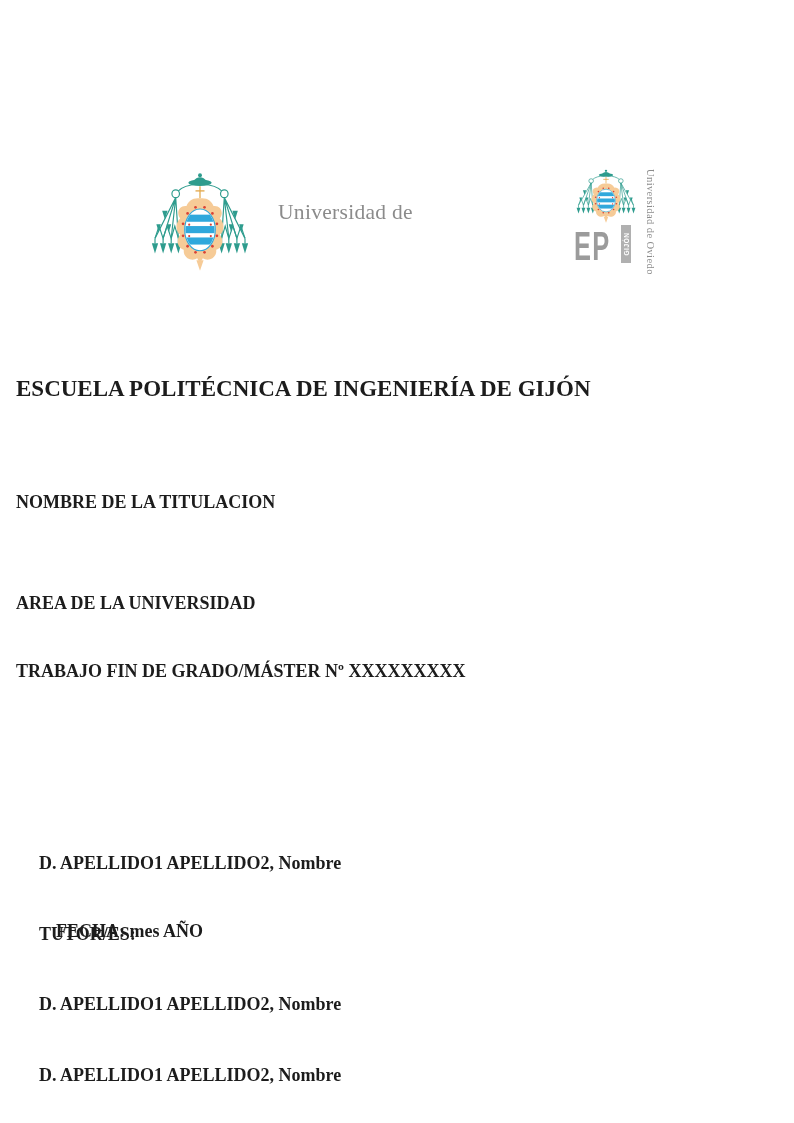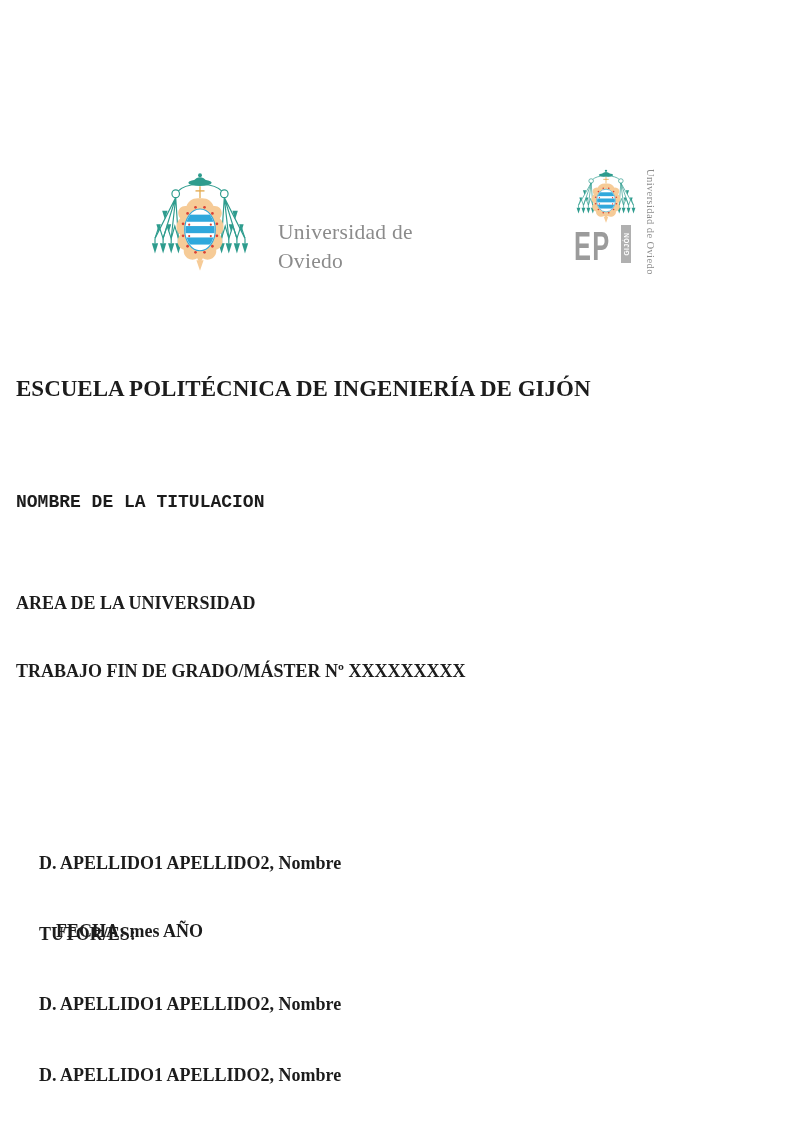--- a/index.html
+++ b/index.html
@@ -14,21 +14,21 @@
     background:var(--page-bg); overflow:hidden;
     font-family:"Liberation Serif","DejaVu Serif",serif;
     color:var(--text-black);
   }
   
   .uniovi-logo{position:absolute; left:146px; top:170px; width:280px; height:120px;}
   .uniovi-logo svg{position:absolute; left:0; top:0;}
   .uniovi-wordmark{
     position:absolute; left:132px; top:28px;
     font-size:21.5px; line-height:28.5px; color:var(--logo-gray);
-    letter-spacing:0.3px; white-space:nowrap;margin-top:20px;
+    letter-spacing:0.3px; white-space:nowrap;
   }
   .uniovi-wordmark span{display:block;}
   
   .epi-logo{position:absolute; left:573px; top:166px; width:95px; height:130px;}
   .epi-crest{position:absolute; left:0; top:2px;}
   .epi-letters{
     position:absolute; left:1px; top:62px;
     font-family:"Liberation Sans","DejaVu Sans",sans-serif;
     font-weight:bold; font-size:41px; line-height:36px;
     color:var(--epi-gray); letter-spacing:2px;
@@ -47,21 +47,21 @@
   }
   .epi-side-text{
     position:absolute; left:72px; top:3px; height:120px;
     writing-mode:vertical-rl;
     font-size:10.5px; color:var(--logo-gray); letter-spacing:0.4px;
     white-space:nowrap;
   }
   
   .c{position:absolute; left:16px; right:0; text-align:left; font-weight:bold; white-space:pre-wrap;}
   .school-title {top:374px; font-size:23px; line-height:30px;}
-  .degree-name  {top:492px; font-size:18px;font-family:Liberation Mono, monospace;}
+  .degree-name  {top:492px; font-size:18px;}
   .univ-area    {top:593px; font-size:18px;}
   .project-num  {top:661px; font-size:18px;}
   .work-title   {top:710px; font-size:18px;}
   .people       {top:805px; font-size:18px; line-height:23.5px;}
   .people div{margin:0;padding-left:23px;}
   .date-line    {top:921px; font-size:18px;margin-left:40px;}
 </style>
 </head>
 <body>
 
@@ -129,21 +129,20 @@
 </svg>
 
 <div class="page">
 
   <div class="uniovi-logo">
     <svg width="108" height="114" viewBox="0 0 120 120" preserveAspectRatio="none">
       <use href="#crest"></use>
     </svg>
     <div class="uniovi-wordmark">
       <span>Universidad de</span>
-      <span>Oviedo</span>
     </div>
   </div>
 
   <div class="epi-logo">
     <svg class="epi-crest" width="66" height="62" viewBox="0 0 120 120" preserveAspectRatio="none">
       <use href="#crest"></use>
     </svg>
     <div class="epi-letters">EP</div>
     <div class="epi-bar">
       <span>GIJÓN</span>

